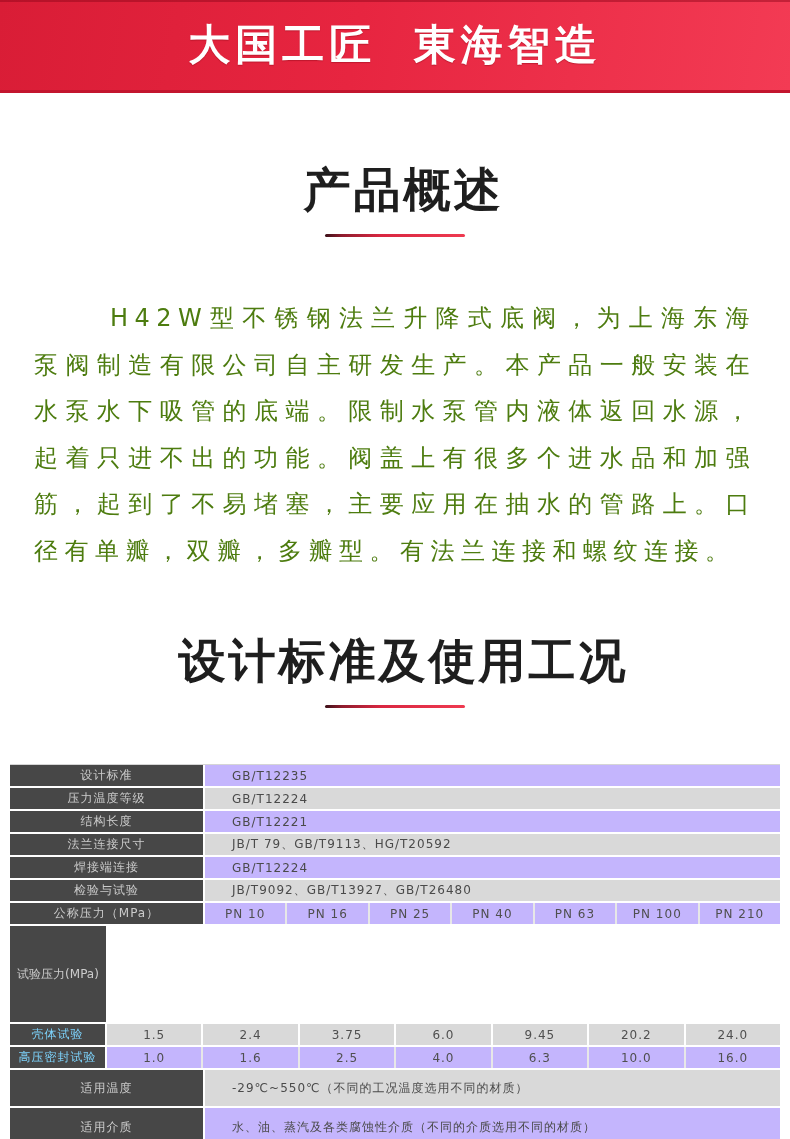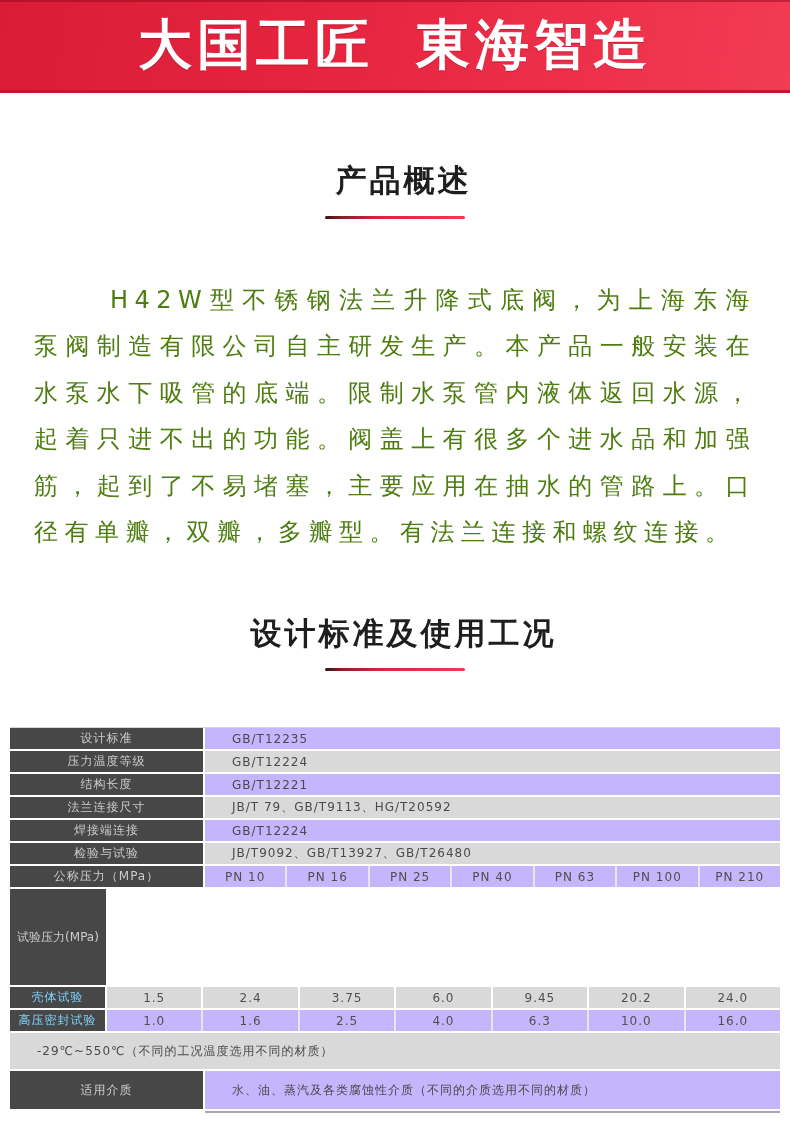--- a/index.html
+++ b/index.html
@@ -10,28 +10,28 @@
   }
   
   .banner{
     position:relative;width:100%;height:90px;
     background:linear-gradient(100deg,#d91d36 0%,#e72540 45%,#f33b54 100%);
     border-bottom:3px solid #c3162f;
     display:flex;align-items:center;justify-content:center;
     box-shadow:inset 0 10px 0 -8px rgba(140,5,25,.45);
   }
   .banner-title{
-    color:#ffffff;font-size:54px;font-weight:800;letter-spacing:5px;
+    color:#ffffff;font-size:42px;font-weight:800;letter-spacing:5px;
     word-spacing:18px;text-shadow:0 1px 1px rgba(120,0,15,.35);
     white-space:nowrap;
   }
   
   .section-title{
     margin:0;text-align:center;color:#1e1e1e;
-    font-size:31px;font-weight:800;letter-spacing:3px;line-height:1.15;padding-left:17px;
+    font-size:47px;font-weight:800;letter-spacing:3px;line-height:1.15;padding-left:17px;
   }
   .title-1{margin-top:70px;}
   .title-2{margin-top:60px;}
   .title-underline{
     width:140px;height:3px;margin:17px auto 0 auto;border-radius:2px;
     background:linear-gradient(90deg,#3c1119 0%,#8e1c2d 12%,#d92741 40%,#ef3a50 100%);
   }
   
   .overview{
     margin:58px 34px 0 34px;
@@ -160,20 +160,21 @@
         <div class="t-col">4.0</div>
         <div class="t-col">6.3</div>
         <div class="t-col">10.0</div>
         <div class="t-col">16.0</div>
       </div>
 
     </div>
   </div>
 
   <div class="t-row row-gray tall-36">
+    <div class="t-label">适用温度</div>
     <div class="t-value">-29℃~550℃（不同的工况温度选用不同的材质）</div>
   </div>
 
   <div class="t-row row-white tall-38">
     <div class="t-label">适用介质</div>
     <div class="t-value">水、油、蒸汽及各类腐蚀性介质（不同的介质选用不同的材质）</div>
   </div>
 
   <div class="table-bottom-line"></div>
 </div>

